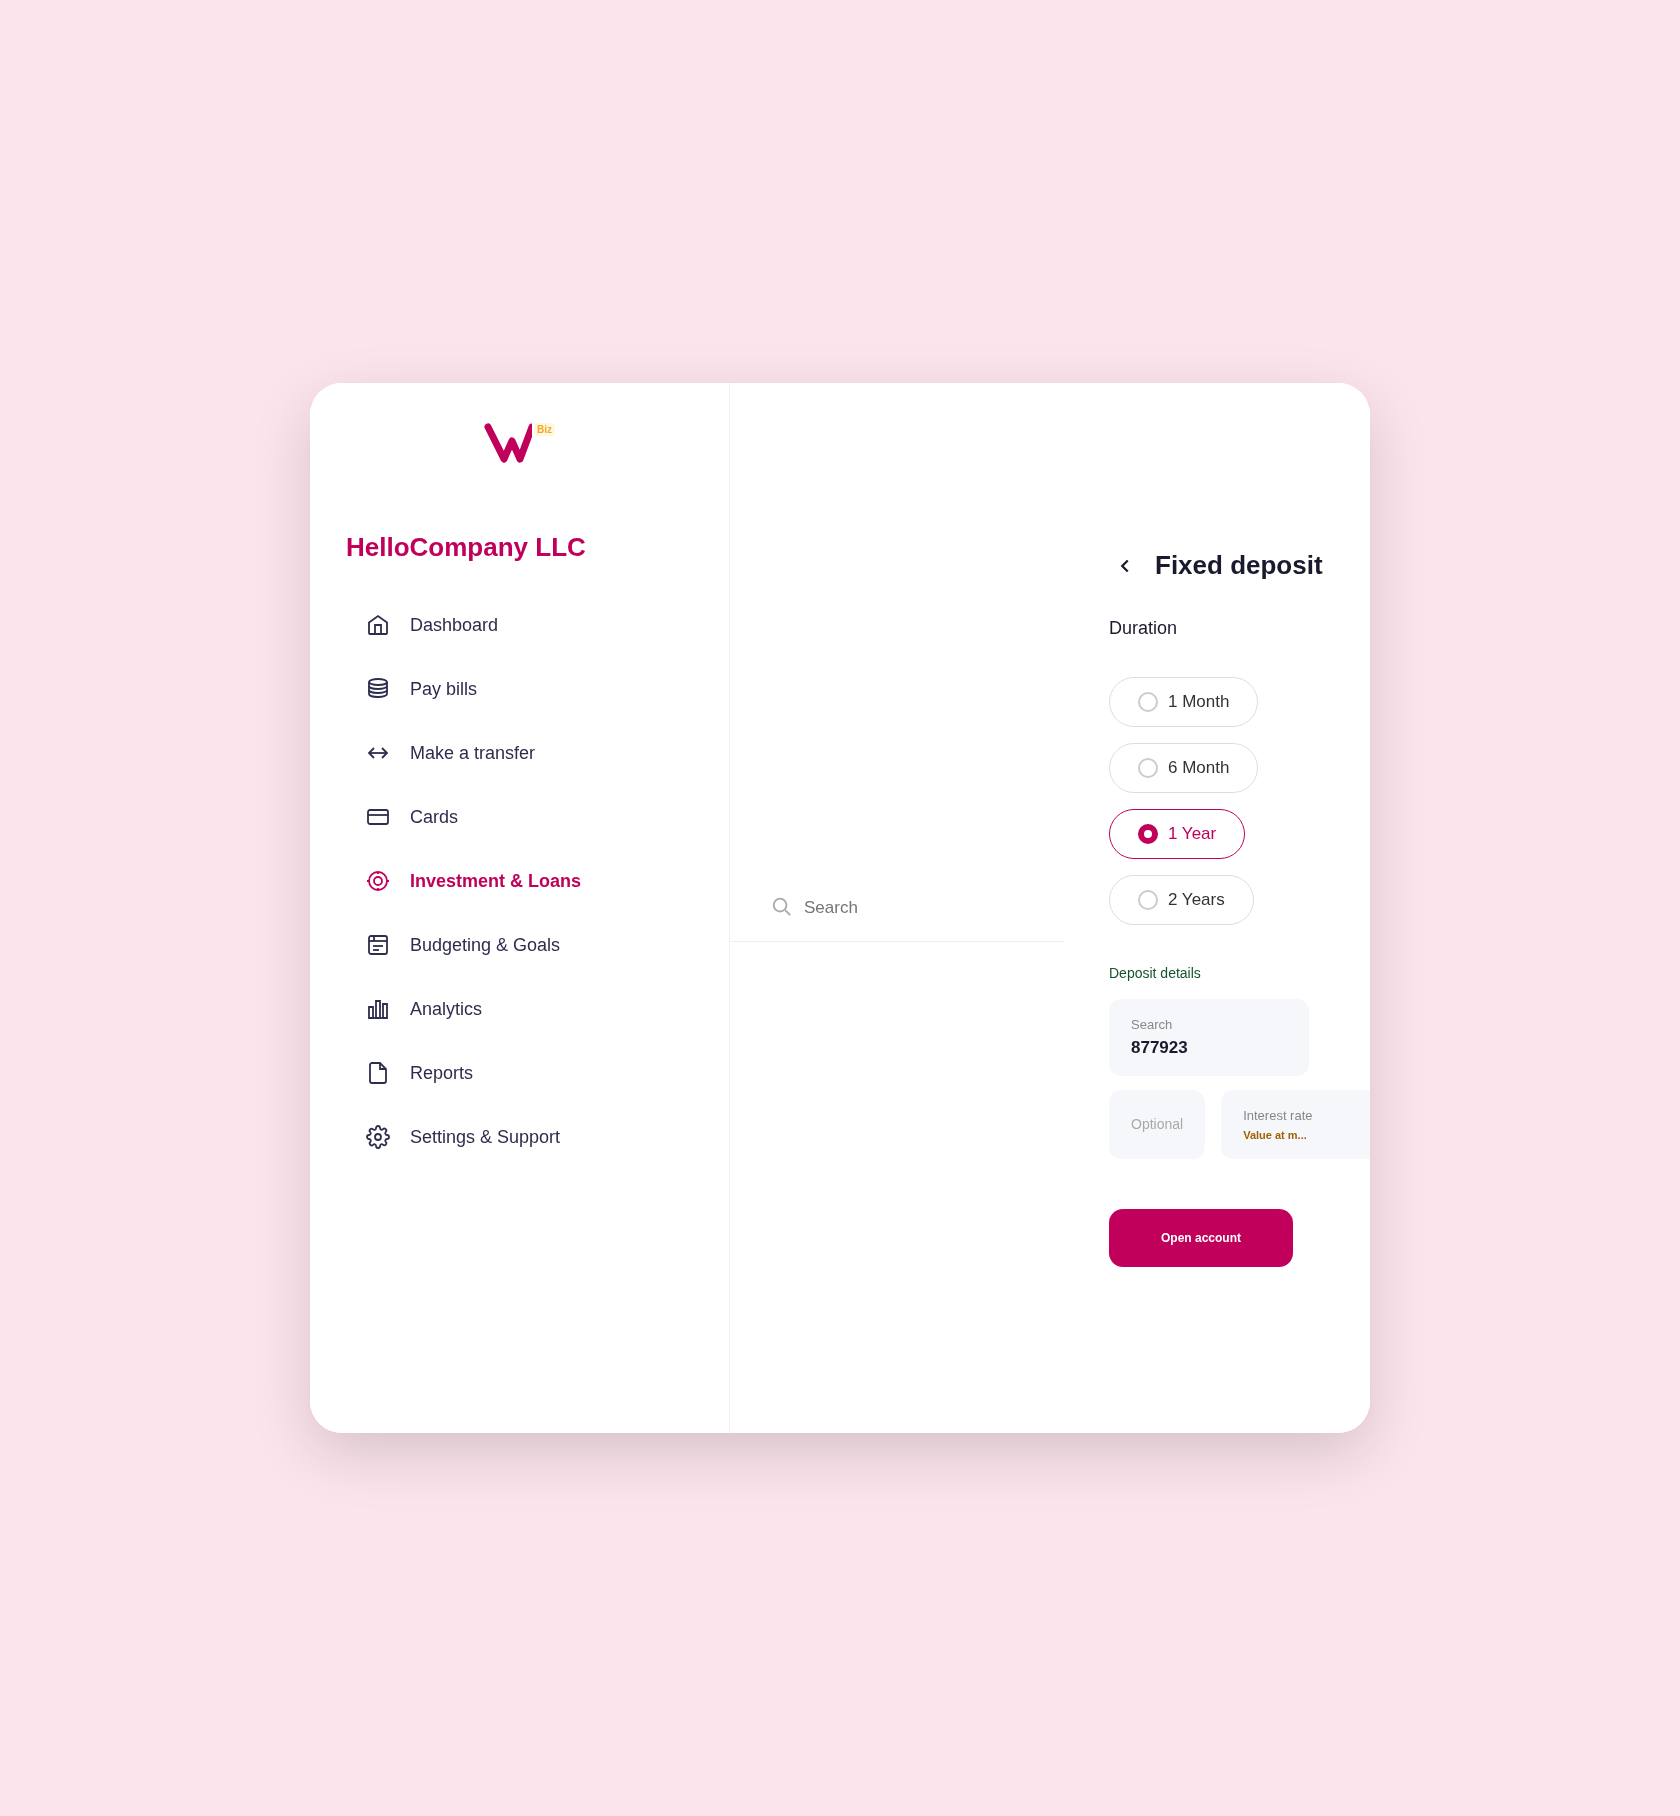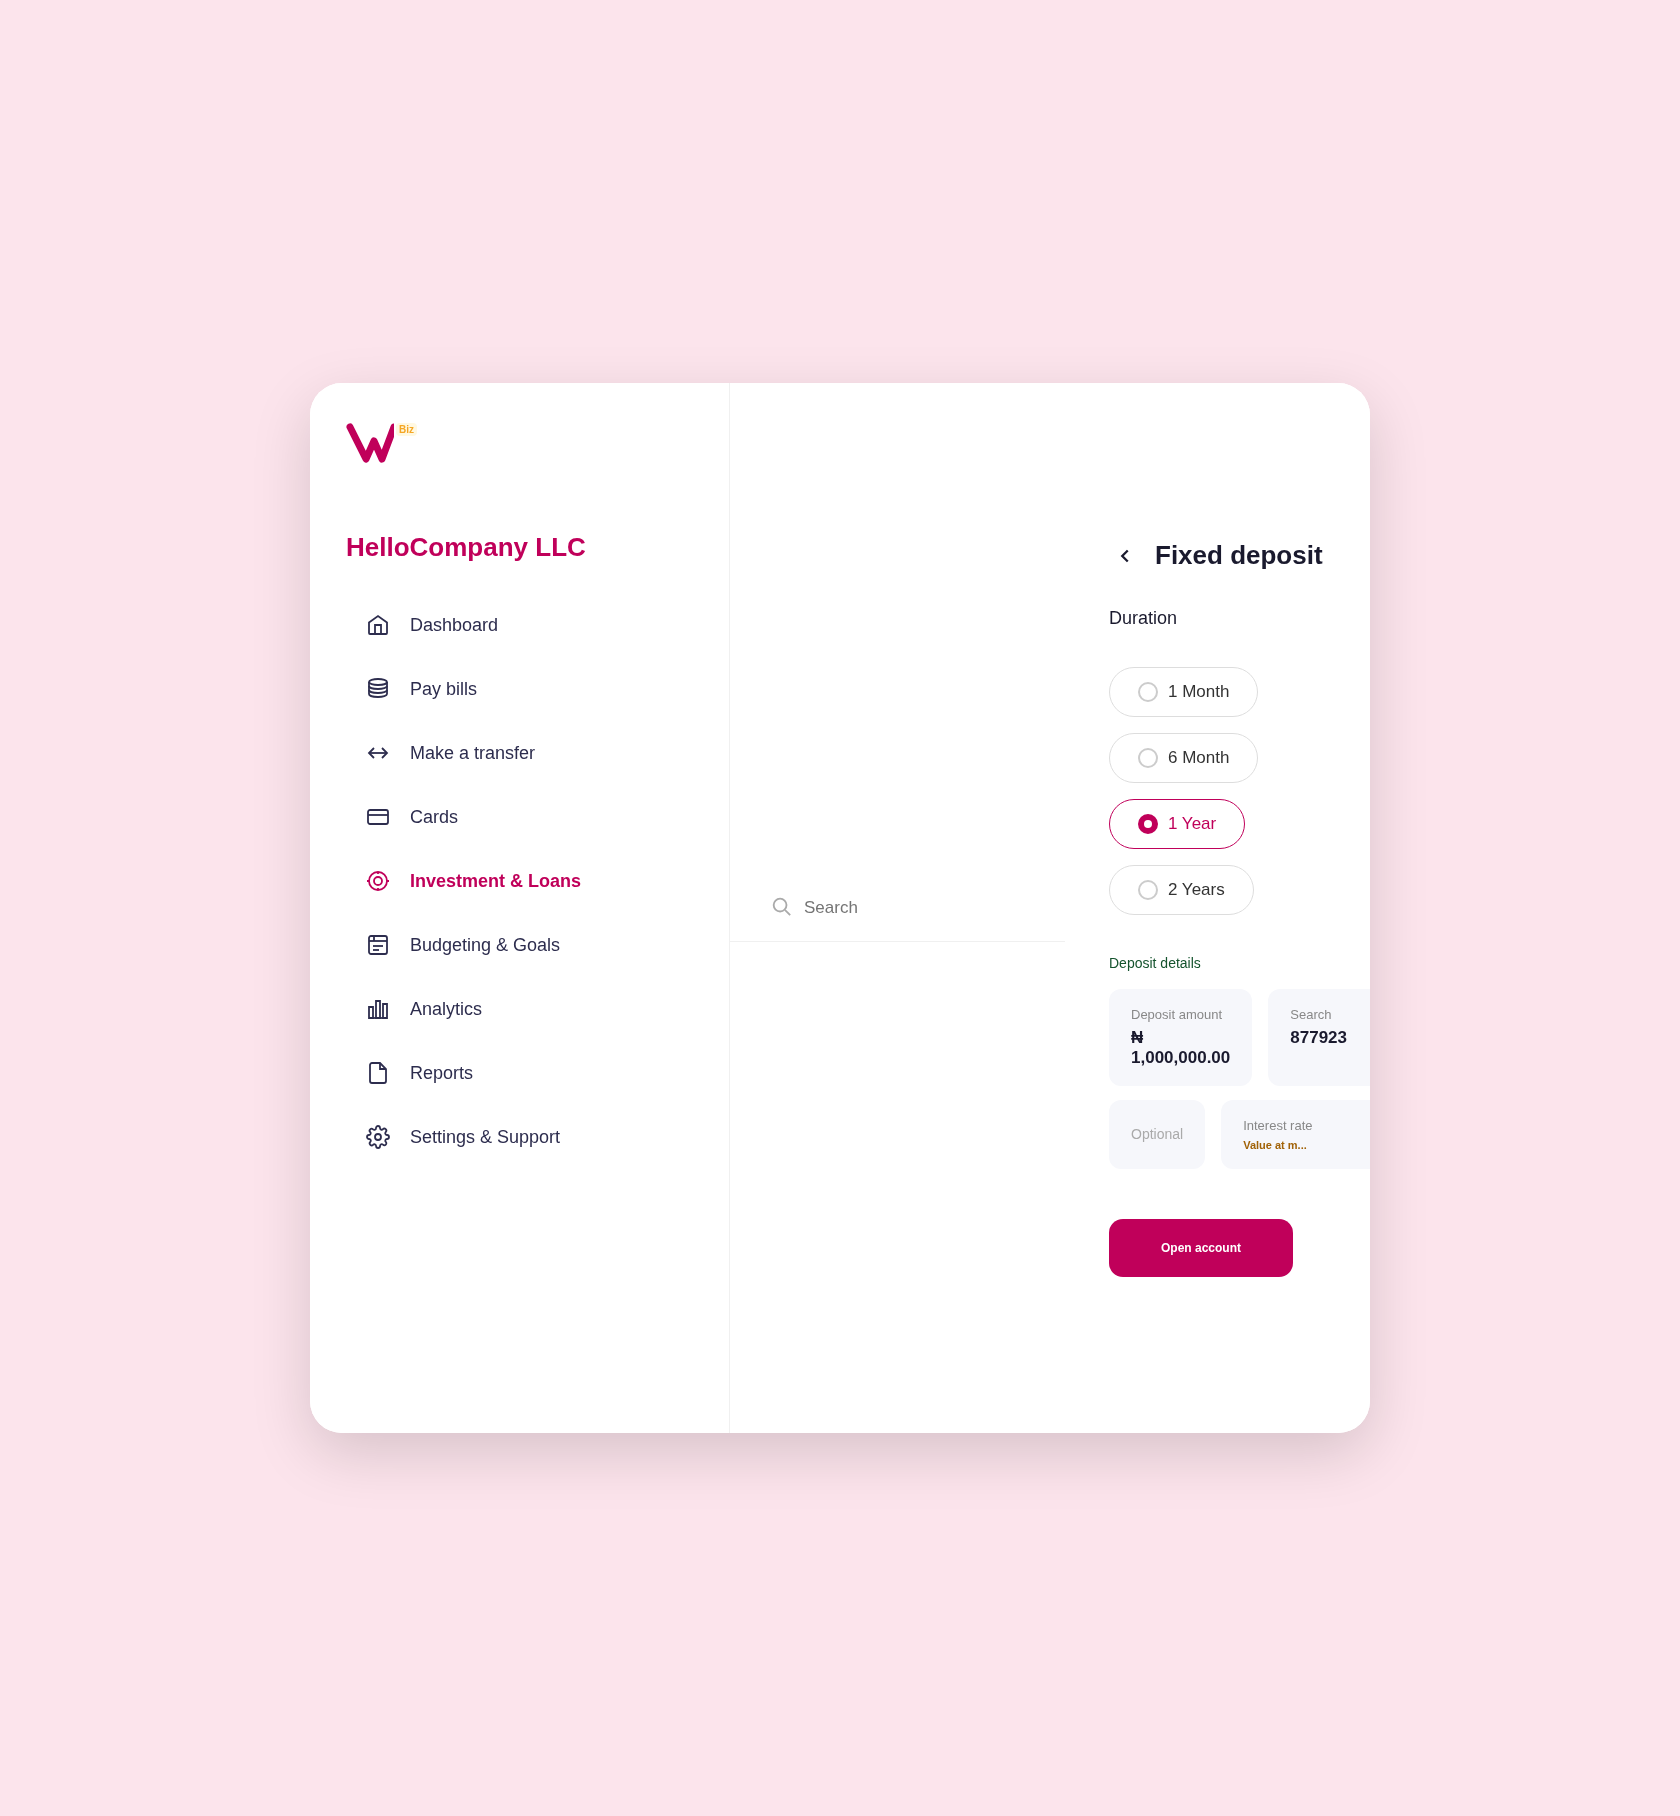--- a/index.html
+++ b/index.html
@@ -28,20 +28,21 @@
       background: white;
       padding: 40px 36px;
       border-right: 1px solid #f0f0f0;
       display: flex;
       flex-direction: column;
     }
     .logo-area {
       margin-bottom: 40px;
       display: flex;
       align-items: center;
+      justify-content: center;
     }
     .logo-v {
       font-size: 32px;
       font-weight: 900;
       color: #c0005a;
       letter-spacing: -2px;
       line-height: 1;
     }
     .logo-biz {
       font-size: 10px;
@@ -439,24 +440,20 @@
           </div>
 
         </div>
       </div>
 
       
       <div>
         <div class="deposit-section-label">Deposit details</div>
 
         <div class="form-row">
-          <div class="form-field">
-            <label>Deposit amount</label>
-            <div class="field-value">₦ 1,000,000.00</div>
-          </div>
           <div class="form-field" style="min-width:160px;max-width:200px;overflow:hidden;">
             <label>Search</label>
             <div class="field-value">877923</div>
           </div>
         </div>
 
         <div class="form-row">
           <div class="form-field full-width">
             <input type="text" placeholder="Loan title" style="">
             <span class="optional-tag">Optional</span>

